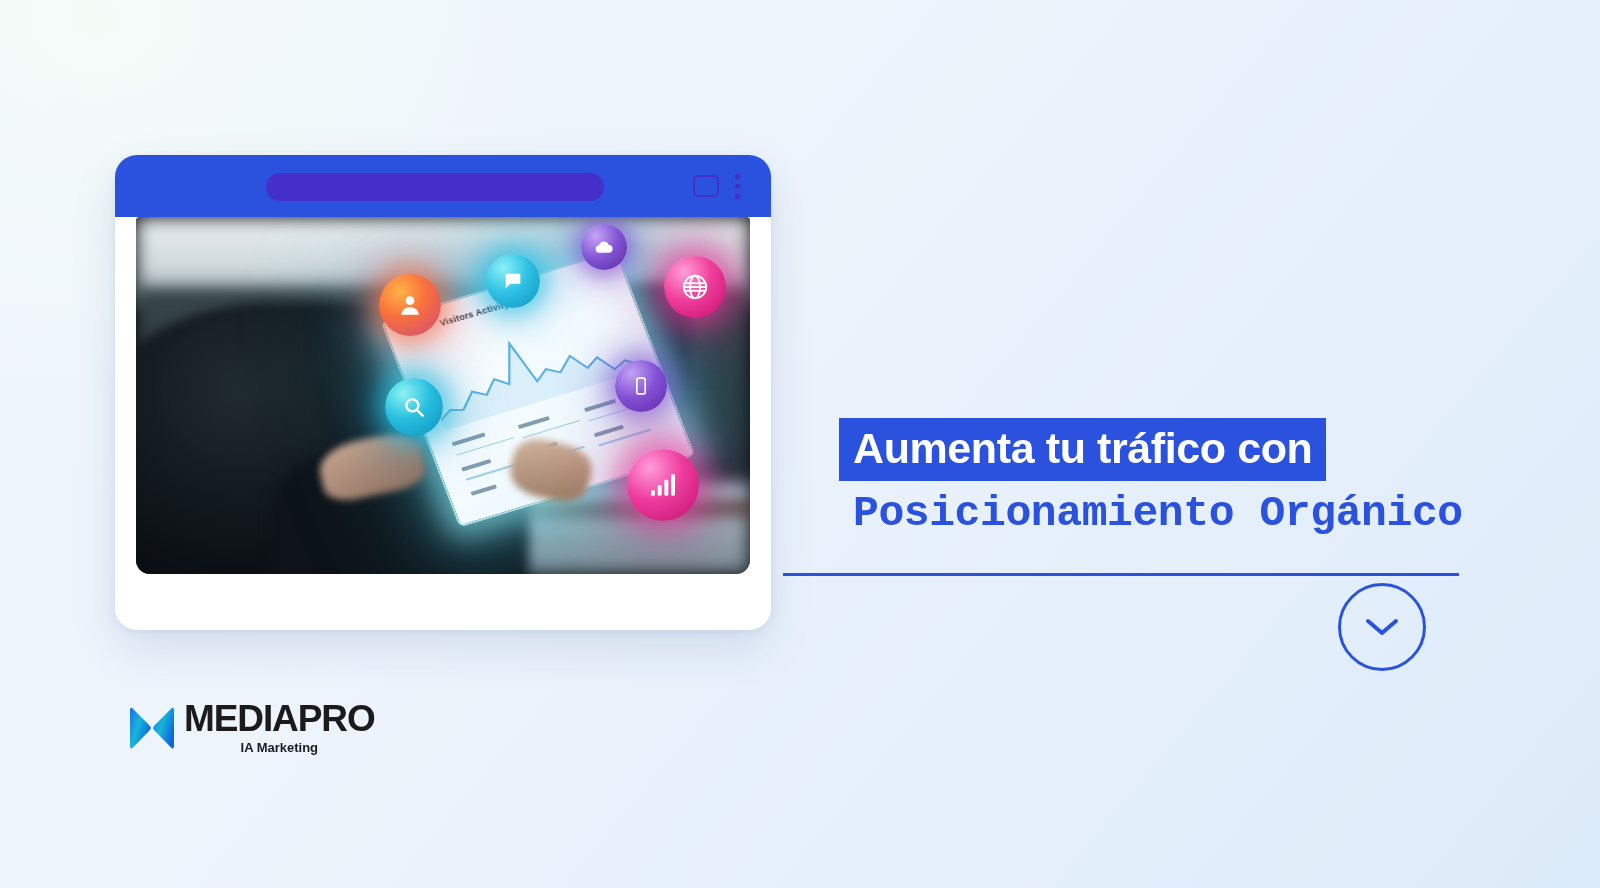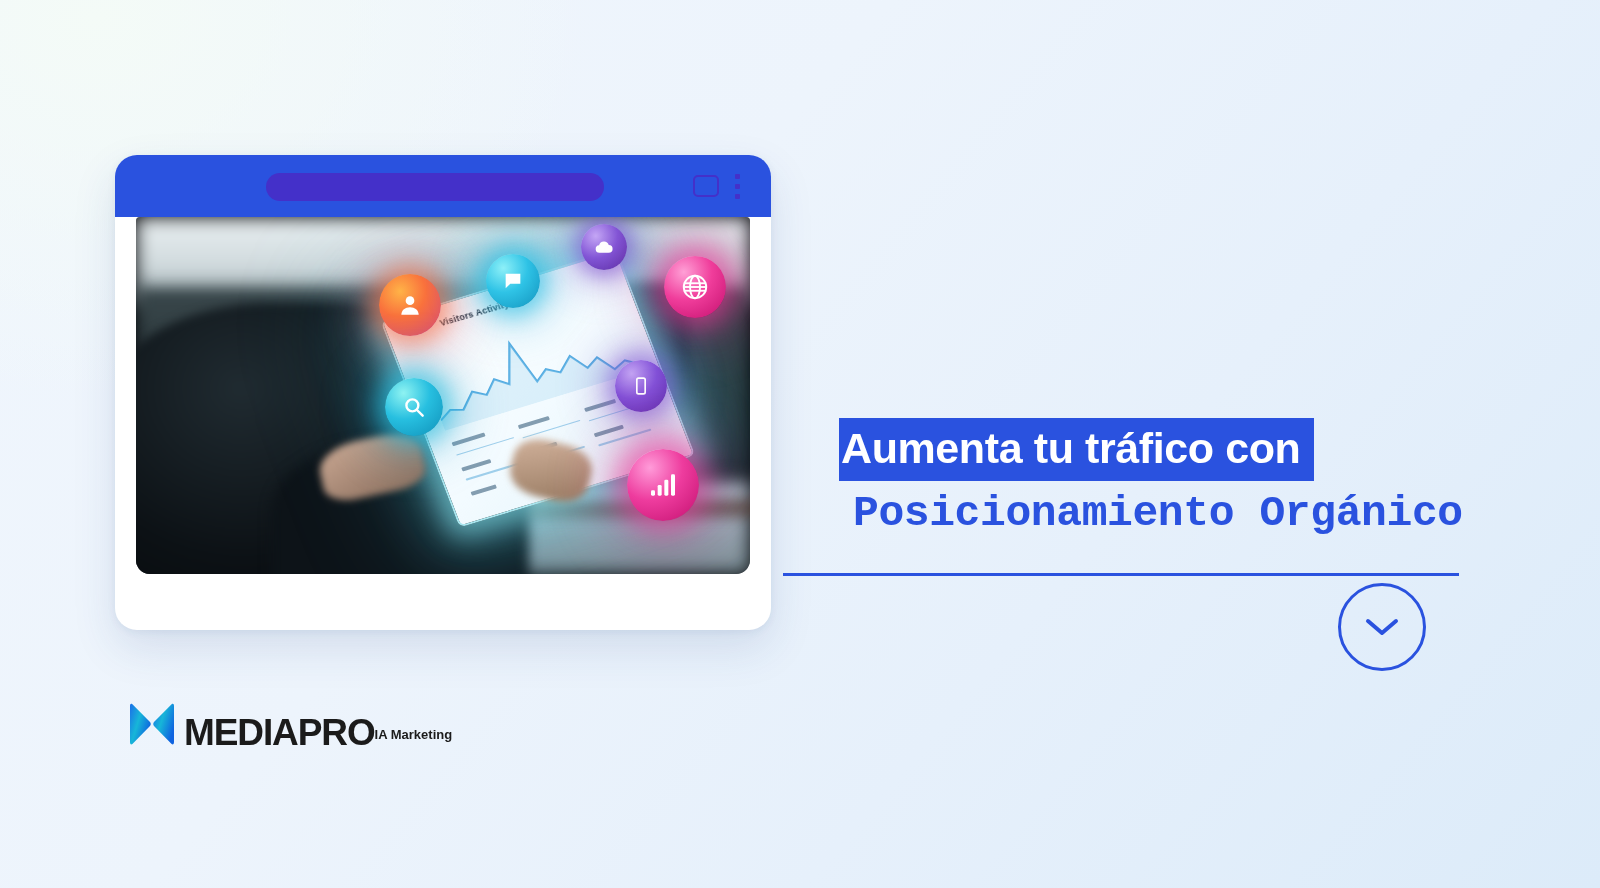--- a/index.html
+++ b/index.html
@@ -291,21 +291,21 @@
     top: 418px;
     width: 720px;
   }
   #headline-line1 {
     display: inline-block;
     background: #2a52df;
     color: #ffffff;
     font-size: 43px;
     font-weight: bold;
     letter-spacing: -0.4px;
-    padding: 9px 14px 11px 2px;
+    padding: 9px 14px 11px 14px;
     line-height: 1;
     white-space: nowrap;
   }
   #headline-line2 {
     display: block;
     color: #2a52df;
     font-size: 43px;
     font-weight: bold;
     letter-spacing: -0.4px;
     padding: 10px 0 0 14px;
@@ -345,37 +345,37 @@
     display: flex;
     align-items: flex-end;
   }
   #logo-mark {
     width: 52px;
     height: 52px;
     margin-right: 6px;
   }
   #logo-text-wrap {
     display: flex;
-    flex-direction: row;
-    align-items: flex-start;
+    flex-direction: column;
+    align-items: center;
     padding-bottom: 1px;
   }
   #logo-word {
     font-size: 37px;
     font-weight: bold;
     color: #1b1b1b;
     letter-spacing: -1.1px;
     line-height: 1;
   }
   #logo-tagline {
     font-size: 13px;
     font-weight: bold;
     color: #1b1b1b;
     letter-spacing: 0px;
-    margin-top: 13px;
+    margin-top: 3px;
   }
 </style>
 </head>
 <body>
 
 <div id="stage">
 
   <div id="browser-card">
 
     <div id="browser-chrome">

